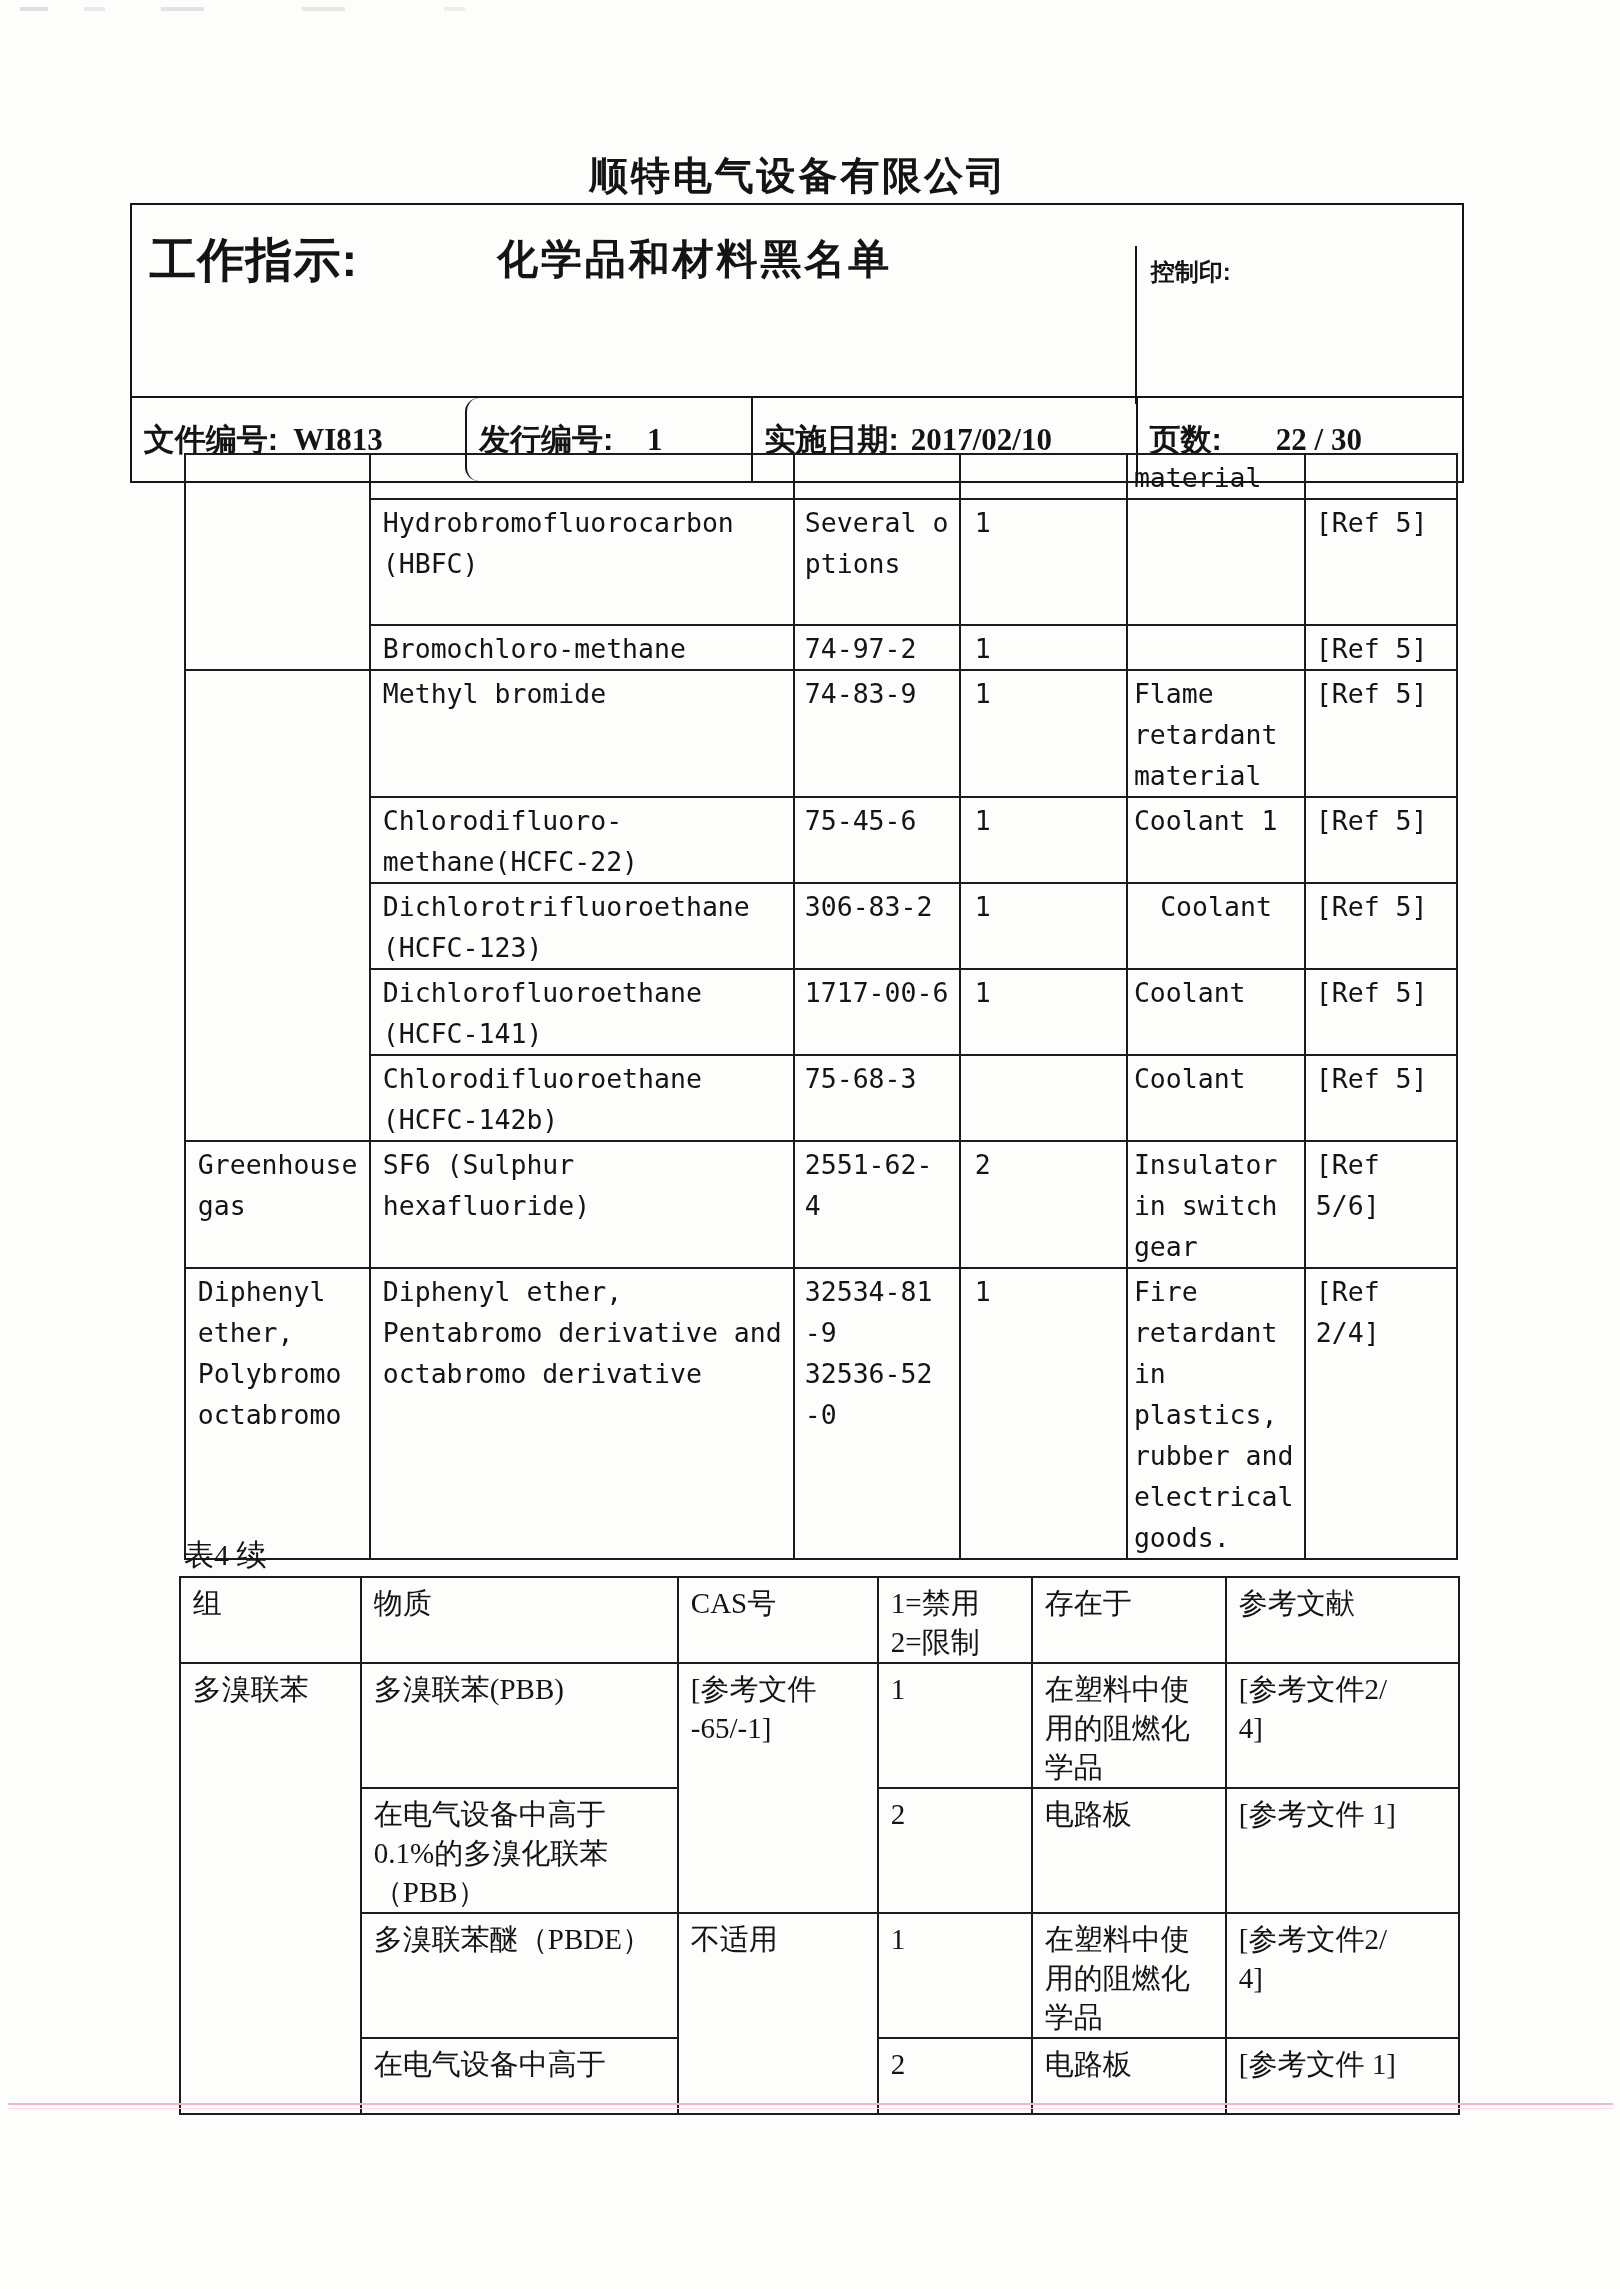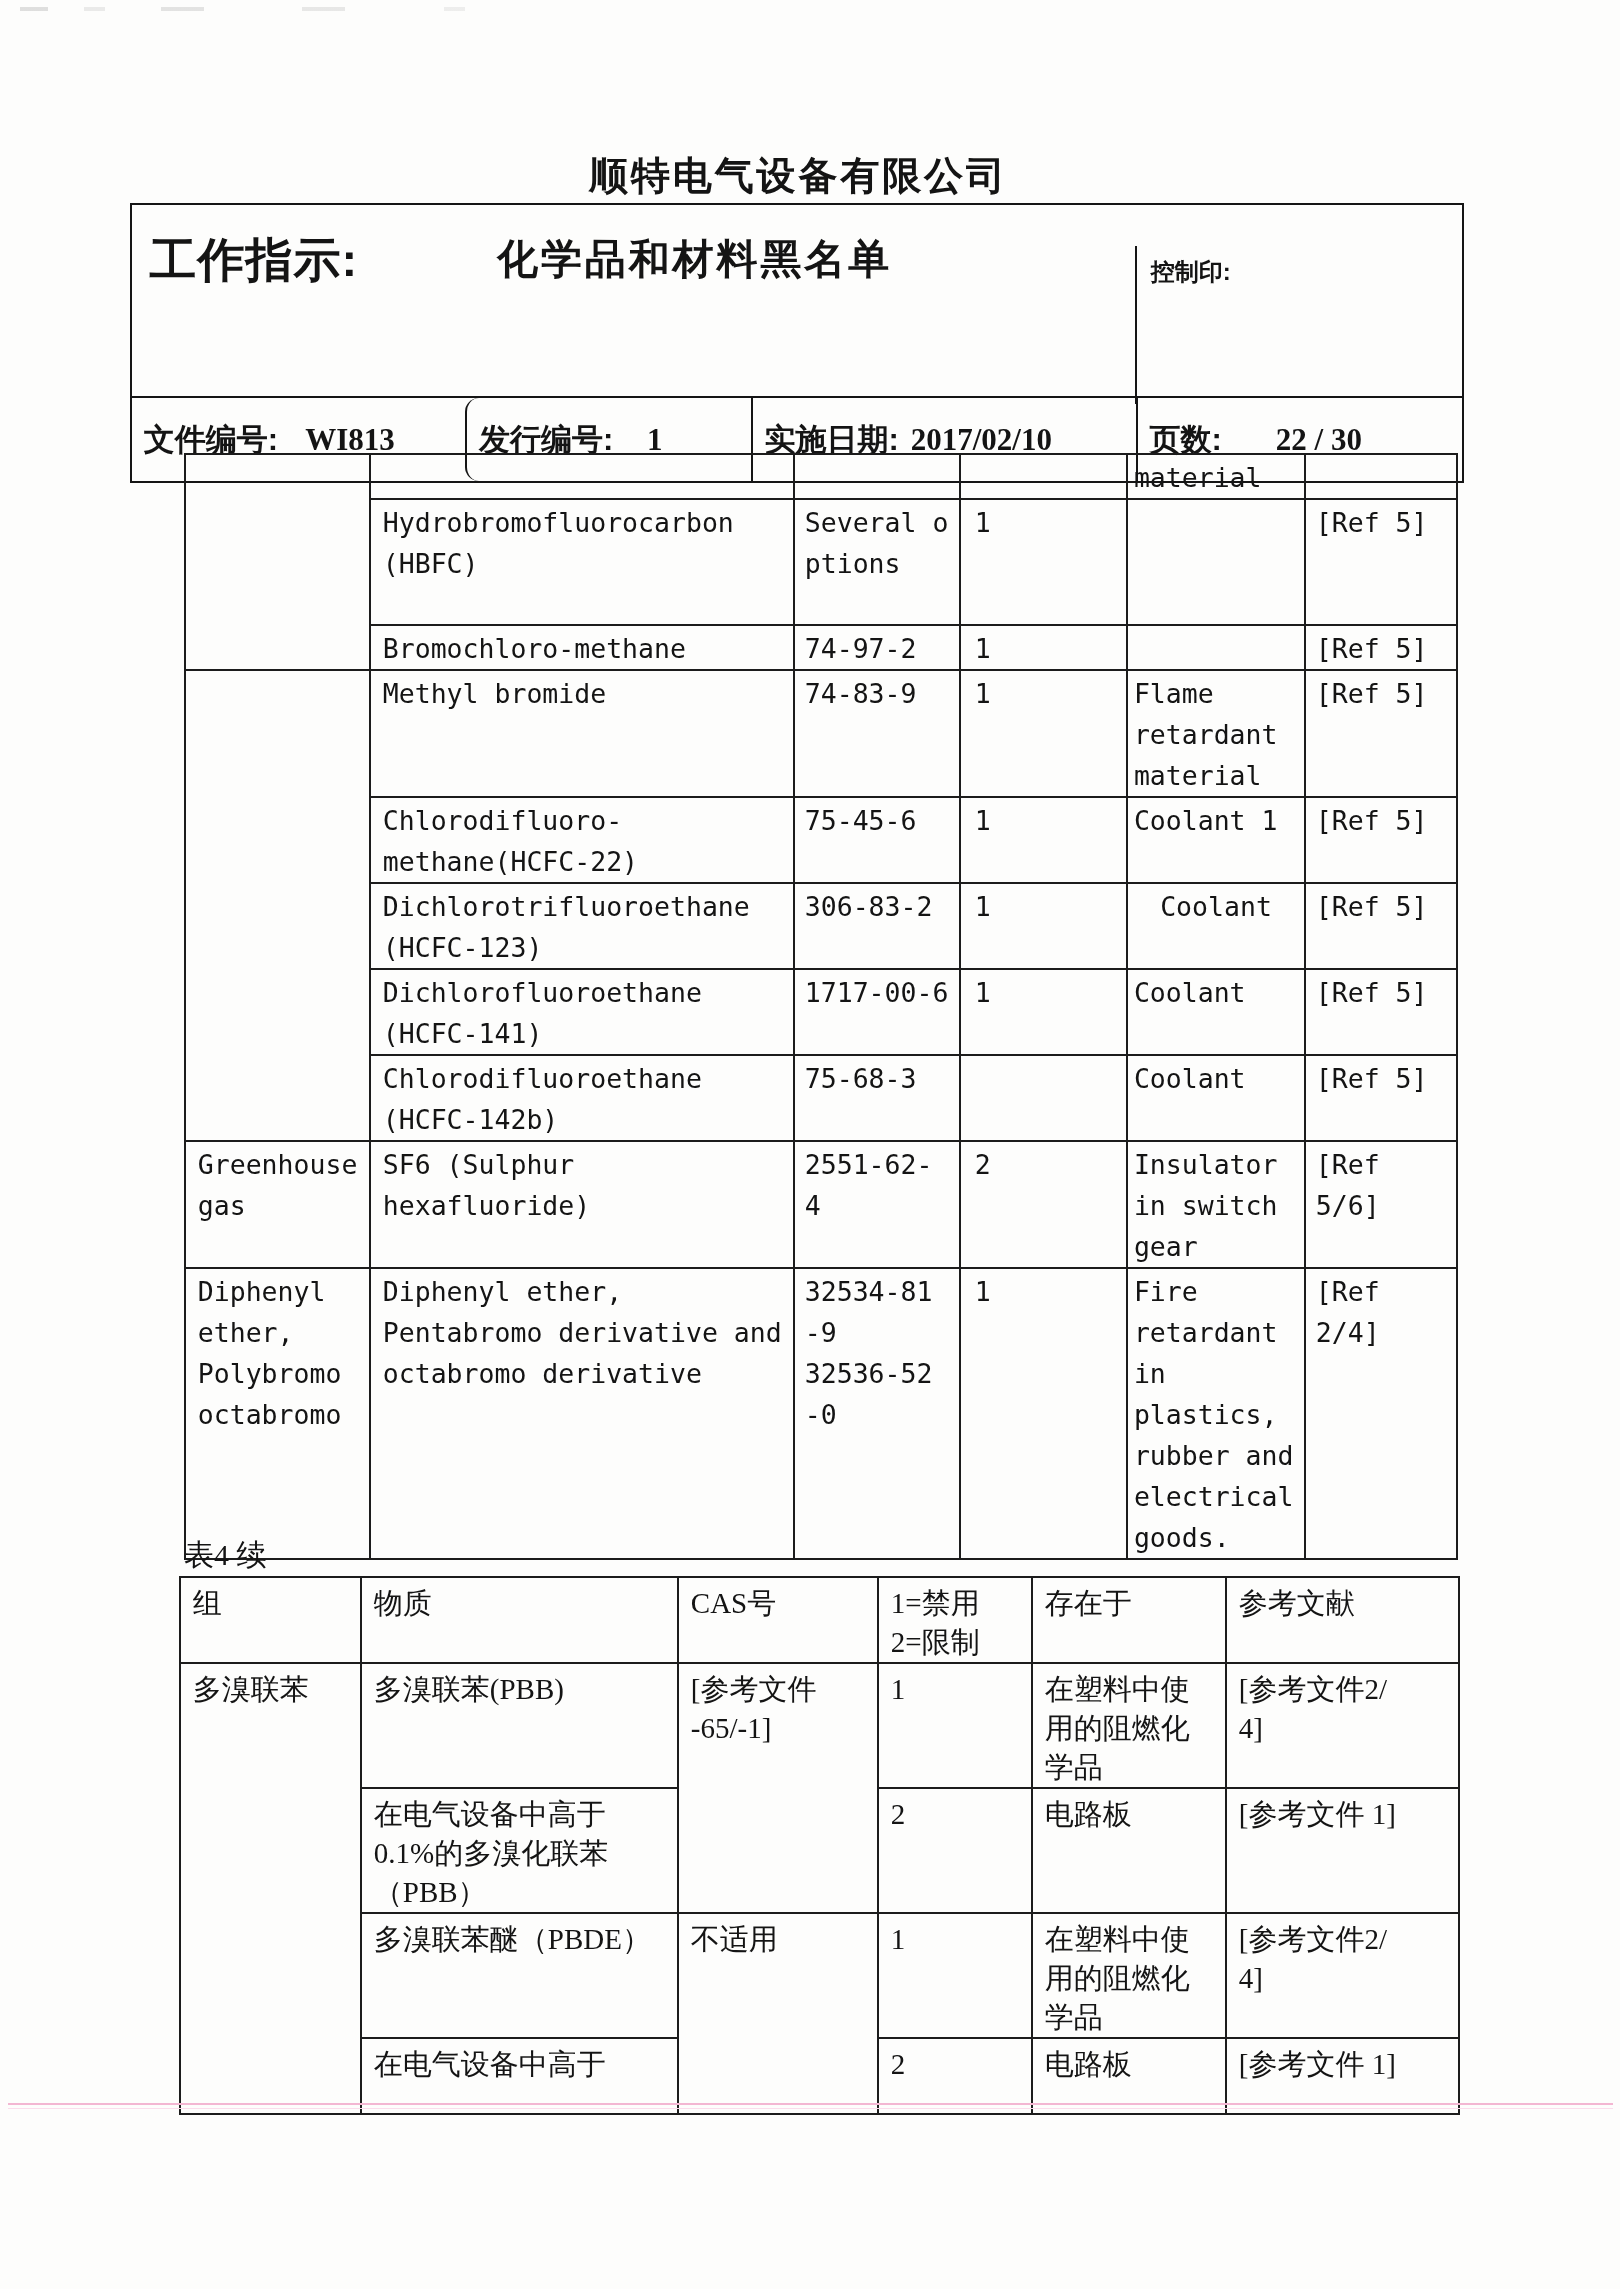--- a/index.html
+++ b/index.html
@@ -53,21 +53,21 @@
     box-sizing:border-box;height:100%;
     display:flex;align-items:center;
     font-size:31px;font-weight:bold;
     padding-left:11.8px;white-space:nowrap;gap:12px;
   }
   .infocell .val{font-family:"Liberation Serif", serif;}
   .ic1{width:334px;}
   .ic2{width:286px;border-left:2.9px solid #151515;border-radius:14px;}
   .ic3{width:386px;border-left:2.9px solid #151515;}
   .ic4{width:327px;border-left:2.9px solid #151515;}
-  .g8{margin-left:15px;} .g22{margin-left:21.6px;} .g80{margin-left:42px;}
+  .g8{margin-left:3px;} .g22{margin-left:21.6px;} .g80{margin-left:42px;}
   
   table{border-collapse:collapse;table-layout:fixed;}
   .t1{
     position:absolute;left:184px;top:453px;width:1272px;
     font-family:"DejaVu Sans Mono", monospace;font-size:26.5px;line-height:41px;
   }
   .t1 td{
     border:2px solid #1c1c1c;vertical-align:top;
     padding:2px 7.8px 0 9.8px;overflow:hidden;
   }

